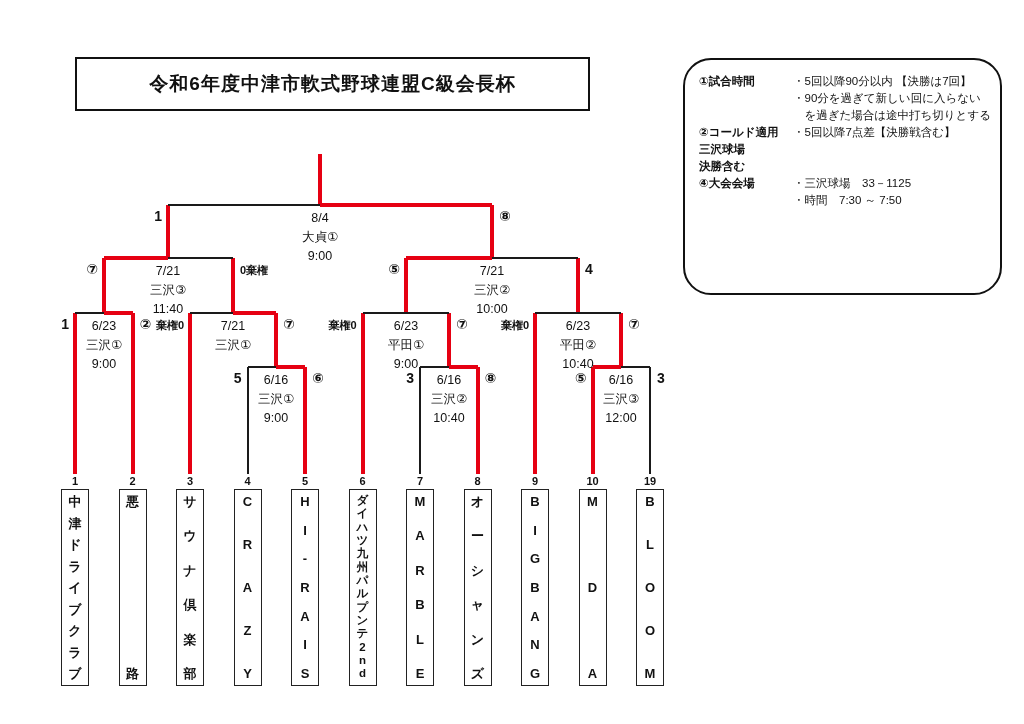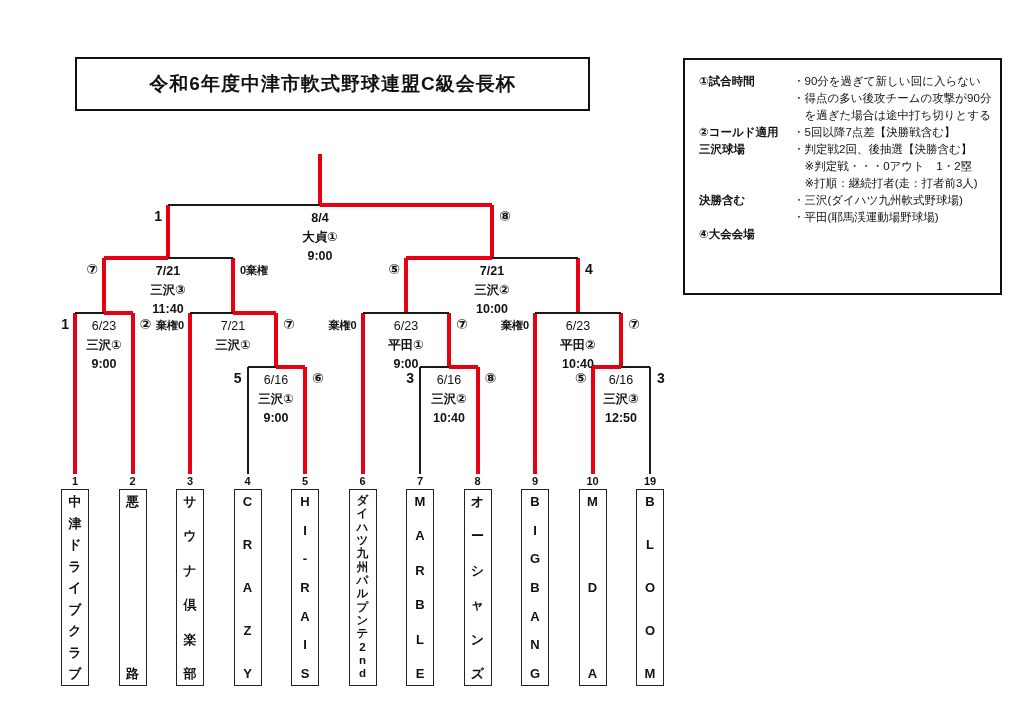--- a/index.html
+++ b/index.html
@@ -1,29 +1,29 @@
 <!DOCTYPE html>
 <html><head>
 <meta charset="utf-8">
 <style>
   html,body{margin:0;padding:0;background:#fff;}
   #page{position:relative;width:1024px;height:720px;background:#fff;overflow:hidden;
         font-family:"Liberation Sans","DejaVu Sans",sans-serif;color:#111;}
-  .abs{position:absolute;}
+  .abs{position:absolute;border-radius:28px;}
   .box{position:absolute;border:2px solid #111;background:#fff;display:flex;align-items:center;justify-content:center;}
   #title-box{left:75px;top:57px;width:511px;height:50px;font-size:19px;font-weight:bold;letter-spacing:1px;}
   #champion-box{left:150px;top:120px;width:356px;height:35px;font-size:16px;font-weight:bold;letter-spacing:2px;gap:14px;}
   #info-panel{left:683px;top:58px;width:319px;height:237px;border:2px solid #111;background:#fff;
               padding:13px 8px 8px 14px;box-sizing:border-box;}
   .rule-row{display:flex;align-items:flex-start;}
   .rule-label{width:94px;flex:none;font-size:11.5px;font-weight:600;line-height:17px;}
   .rule-lines{font-size:11.5px;font-weight:500;line-height:17px;white-space:pre;}
   .hline,.vline{position:absolute;}
   .match-text{position:absolute;text-align:center;font-size:12.5px;line-height:19px;white-space:nowrap;transform:translateX(-50%);}
-  .match-text .bold{font-weight:bold;}
+  .match-text .bold{font-weight:normal;}
   .score{position:absolute;font-size:14px;font-weight:bold;white-space:nowrap;}
   .score.small{font-size:11px;padding-top:2px;}
   .team-num{position:absolute;width:30px;text-align:center;font-size:11px;font-weight:bold;}
   .team-box{position:absolute;width:28px;border:1.5px solid #222;background:#fff;
             display:flex;flex-direction:column;justify-content:space-between;align-items:center;
             padding:5px 0;box-sizing:border-box;}
   .team-box span{display:block;font-weight:600;line-height:1;}
 </style>
 </head>
 <body>
@@ -31,36 +31,35 @@
 <div id="page">
 
   <div id="title-box" class="box">
     <span>令和6年度中津市軟式野球連盟C級会長杯</span>
   </div>
 
 
   <div id="info-panel" class="abs">
       <div class="rule-row">
         <div class="rule-label">①試合時間</div>
-        <div class="rule-lines"><div>・90分を過ぎて新しい回に入らない</div><div>・得点の多い後攻チームの攻撃が90分</div><div>　を過ぎた場合は途中打ち切りとする</div></div>
+        <div class="rule-lines"><div>・5回以降90分以内 【決勝は7回】</div><div>・90分を過ぎて新しい回に入らない</div><div>　を過ぎた場合は途中打ち切りとする</div></div>
       </div>
       <div class="rule-row">
         <div class="rule-label">②コールド適用</div>
         <div class="rule-lines"><div>・5回以降7点差【決勝戦含む】</div></div>
       </div>
       <div class="rule-row">
         <div class="rule-label">三沢球場</div>
-        <div class="rule-lines"><div>・判定戦2回、後抽選【決勝含む】</div><div>　※判定戦・・・0アウト　1・2塁</div><div>　※打順：継続打者(走：打者前3人)</div></div>
       </div>
       <div class="rule-row">
         <div class="rule-label">決勝含む</div>
-        <div class="rule-lines"><div>・三沢(ダイハツ九州軟式野球場)</div><div>・平田(耶馬渓運動場野球場)</div></div>
       </div>
       <div class="rule-row">
         <div class="rule-label">④大会会場</div>
+        <div class="rule-lines"><div>・三沢球場　33－1125</div><div>・時間　7:30 ～ 7:50</div></div>
       </div>
     </div>
 
   <div id="bracket">
       <div class="vline" style="left: 73px; top: 313px; width: 4px; height: 161px; background: rgb(230, 0, 18);"></div>
       <div class="vline" style="left: 130.5px; top: 313px; width: 4px; height: 161px; background: rgb(230, 0, 18);"></div>
       <div class="vline" style="left: 188px; top: 313px; width: 4px; height: 161px; background: rgb(230, 0, 18);"></div>
       <div class="vline" style="left: 246.5px; top: 367px; width: 2px; height: 107px; background: rgb(26, 26, 26);"></div>
       <div class="vline" style="left: 303px; top: 367px; width: 4px; height: 107px; background: rgb(230, 0, 18);"></div>
       <div class="vline" style="left: 360.5px; top: 313px; width: 4px; height: 161px; background: rgb(230, 0, 18);"></div>
@@ -158,21 +157,21 @@
       <div class="match-text" style="left: 449px; top: 371px;">
         <div class="">6/16</div>
         <div class="bold">三沢②</div>
         <div class="bold">10:40</div>
       </div>
       <div class="score" style="top: 370px; right: 610px;">3</div>
       <div class="score" style="top: 370px; left: 484.5px;">⑧</div>
       <div class="match-text" style="left: 621px; top: 371px;">
         <div class="">6/16</div>
         <div class="bold">三沢③</div>
-        <div class="bold">12:50</div>
+        <div class="bold">12:00</div>
       </div>
       <div class="score" style="top: 370px; right: 437.5px;">⑤</div>
       <div class="score" style="top: 370px; left: 657px;">3</div>
     </div>
 
   <div id="teams">
       <div class="team-num" style="left: 60px; top: 475px;">1</div>
       <div class="team-box" style="left: 61px; top: 489px; height: 197px;">
         <span style="font-size: 13px;">中</span>
         <span style="font-size: 13px;">津</span>

